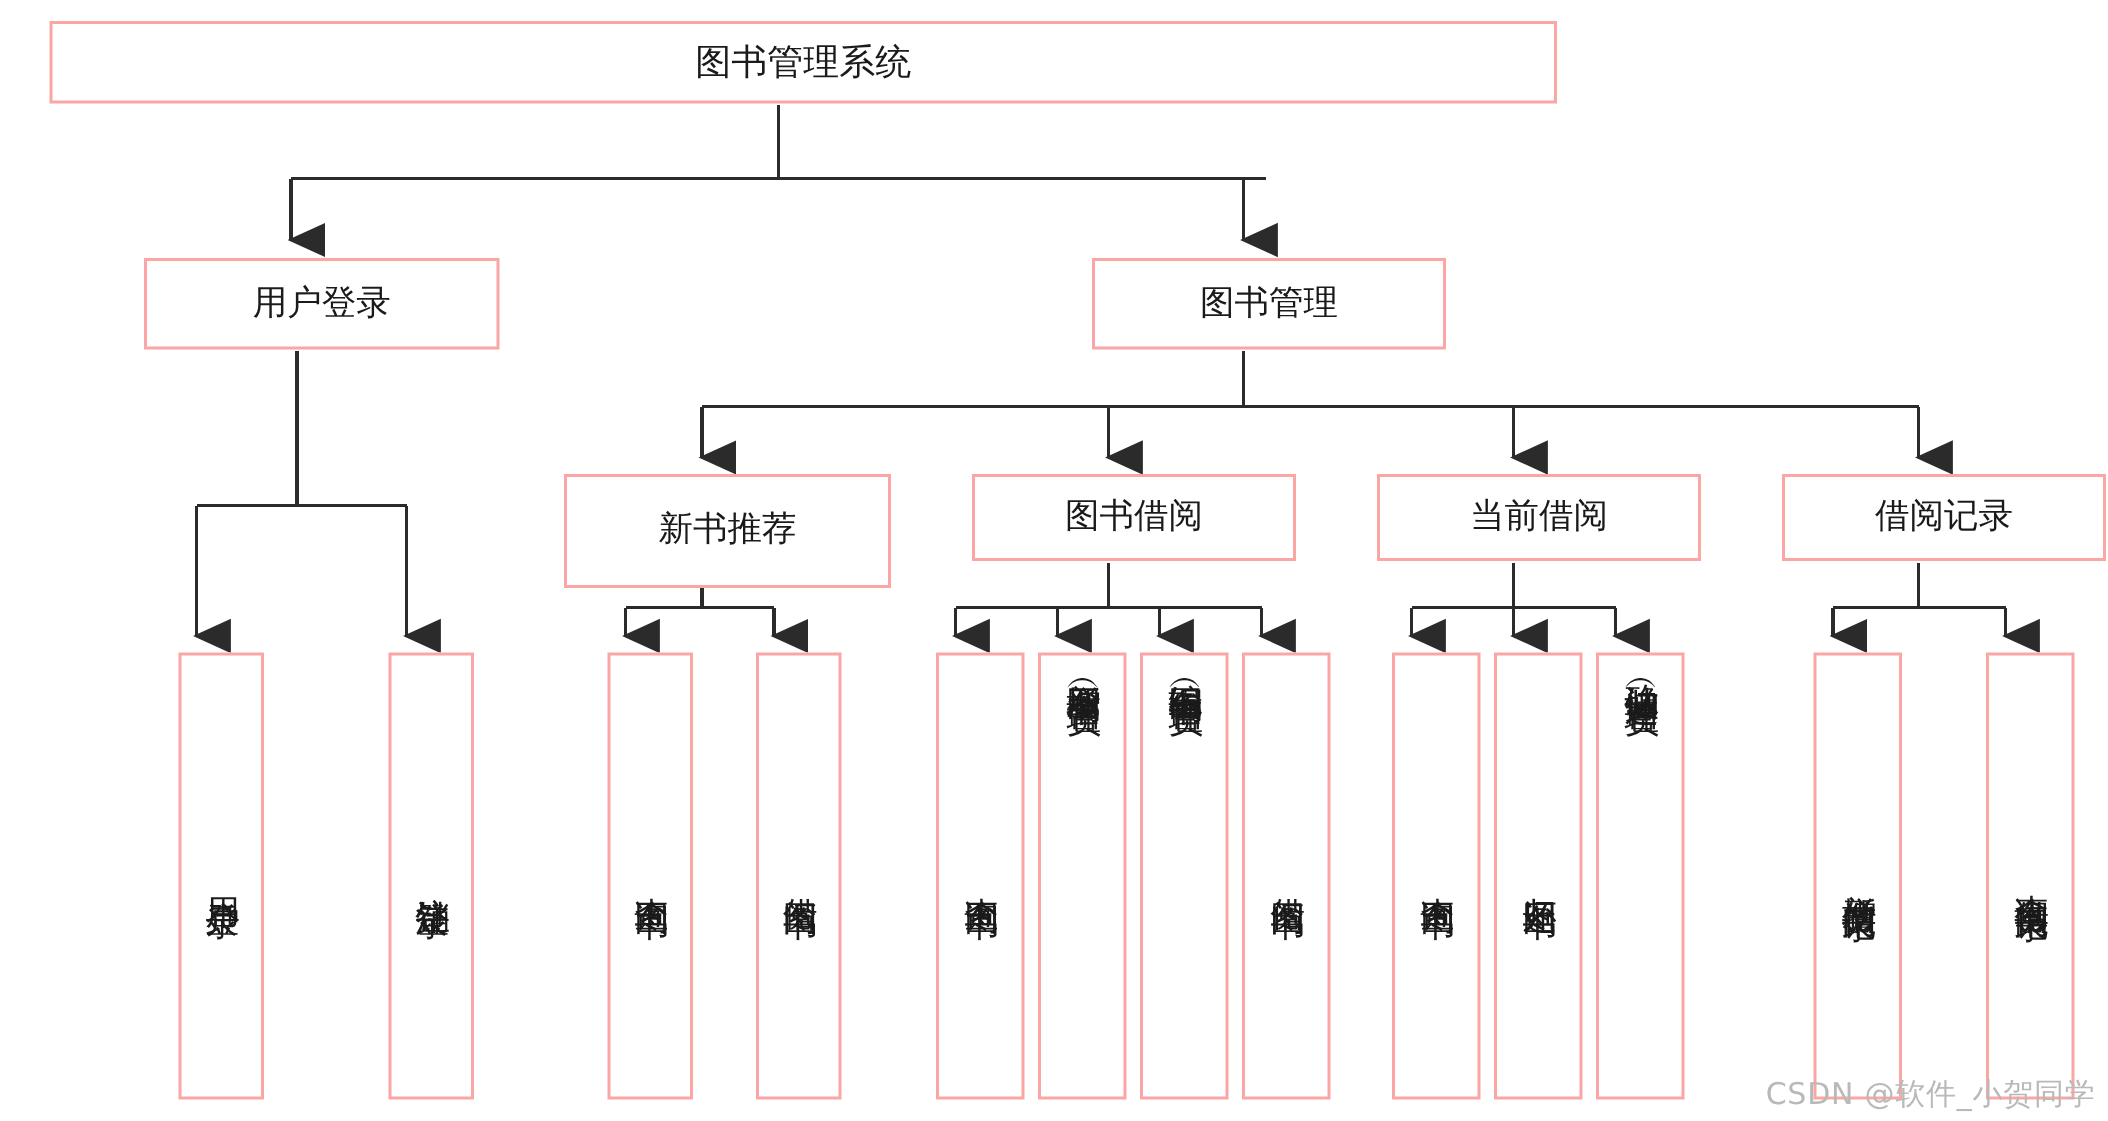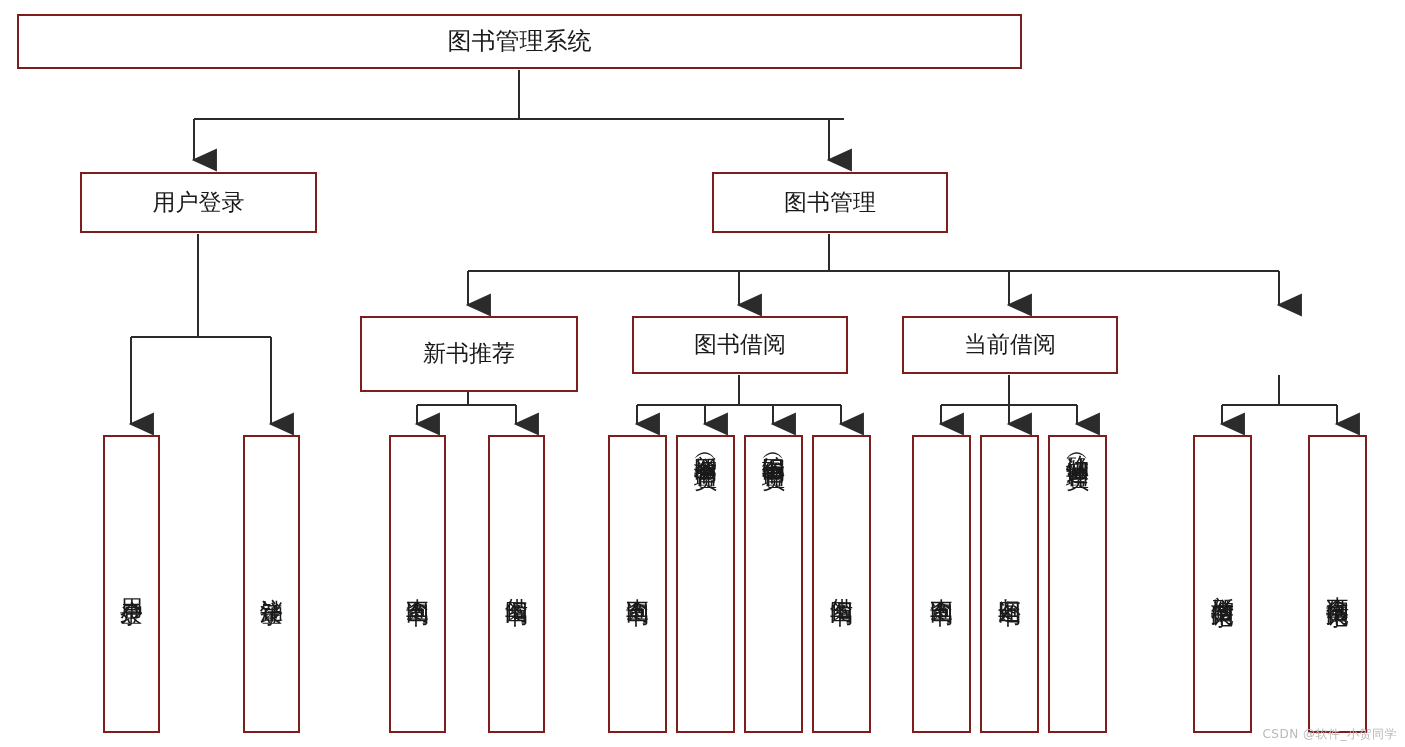--- a/index.html
+++ b/index.html
@@ -21,26 +21,27 @@
   }
   svg.flow {
     position: absolute;
     top: 0; left: 0;
     width: 1405px;
     height: 747px;
   }
   .node-box {
     position: absolute;
     box-sizing: border-box;
-    border: 2px solid #7f1d1d;
+    border: 2px solid #fca5a5;
     background: #ffffff;
     display: flex;
     align-items: center;
     justify-content: center;
     overflow: hidden;
+    margin-left: 16px;
   }
   .node-label {
     color: #1a1a1a;
     line-height: 1.18;
     white-space: nowrap;
     text-align: center;
   }
   
   .h-label {
     font-size: 23px;
@@ -66,21 +67,21 @@
     margin: 0 auto;
   }
   .leaf-center .v-label {
     margin-top: auto;
     margin-bottom: auto;
   }
   .watermark {
     position: absolute;
     right: 8px;
     bottom: 4px;
-    font-size: 12px;
+    font-size: 20px;
     color: #b9b9b9;
     letter-spacing: 0.5px;
     white-space: nowrap;
     pointer-events: none;
   }
 </style>
 </head>
 <body>
 
 <div id="diagram-root">
@@ -148,20 +149,23 @@
 
   <div class="node-box" style="left:360px; top:316px; width:218px; height:76px;">
     <span class="node-label h-label">新书推荐</span>
   </div>
   <div class="node-box" style="left:902px; top:316px; width:216px; height:58px;">
     <span class="node-label h-label">当前借阅</span>
   </div>
   <div class="node-box" style="left:632px; top:316px; width:216px; height:58px;">
     <span class="node-label h-label">图书借阅</span>
   </div>
+  <div class="node-box" style="left:1172px; top:316px; width:216px; height:58px;">
+    <span class="node-label h-label">借阅记录</span>
+  </div>
 
   <div class="node-box leaf leaf-center" style="left:103px; top:435px; width:57px; height:298px;">
     <span class="node-label v-label">用户登录</span>
   </div>
   <div class="node-box leaf leaf-center" style="left:243px; top:435px; width:57px; height:298px;">
     <span class="node-label v-label">注销登录</span>
   </div>
 
   <div class="node-box leaf leaf-center" style="left:389px; top:435px; width:57px; height:298px;">
     <span class="node-label v-label">查询图书</span>

